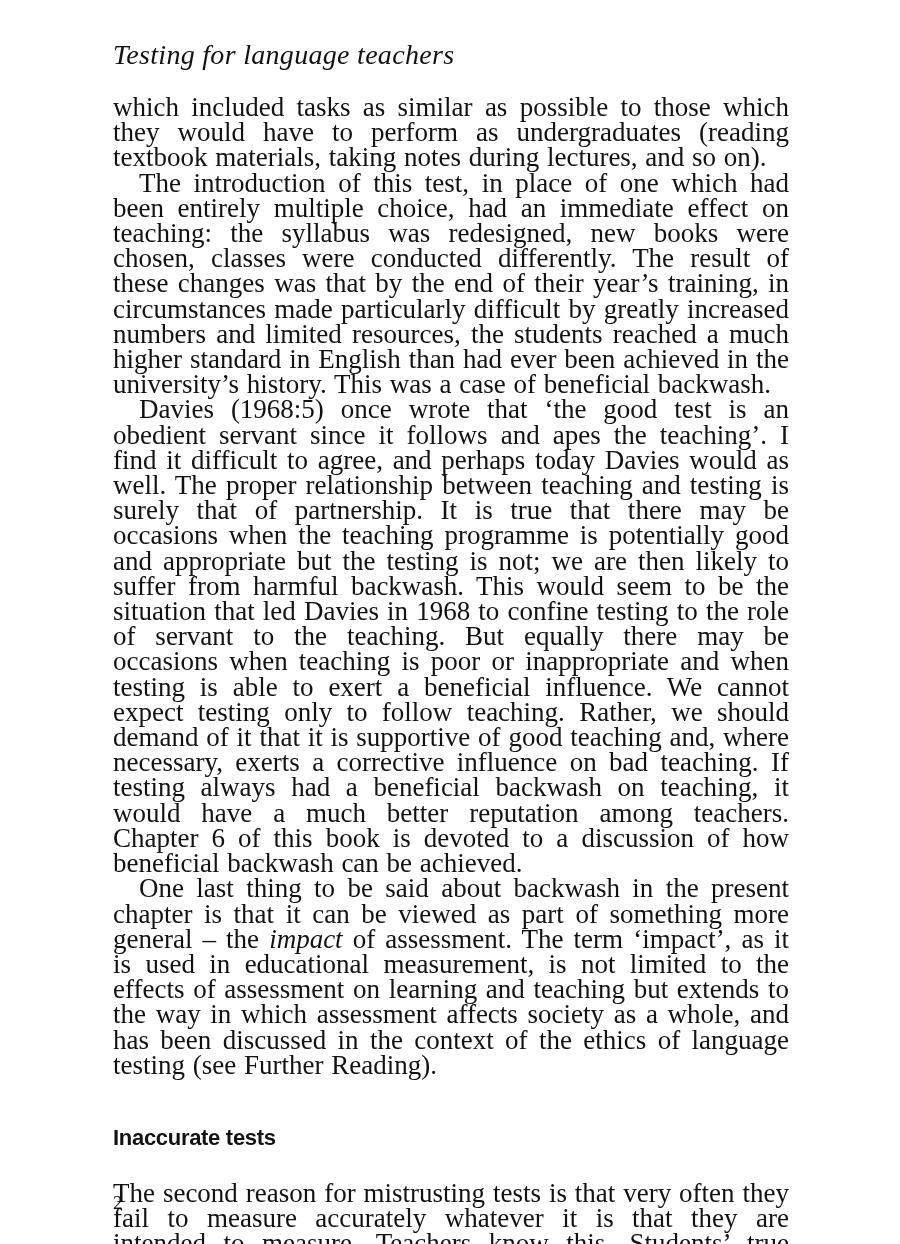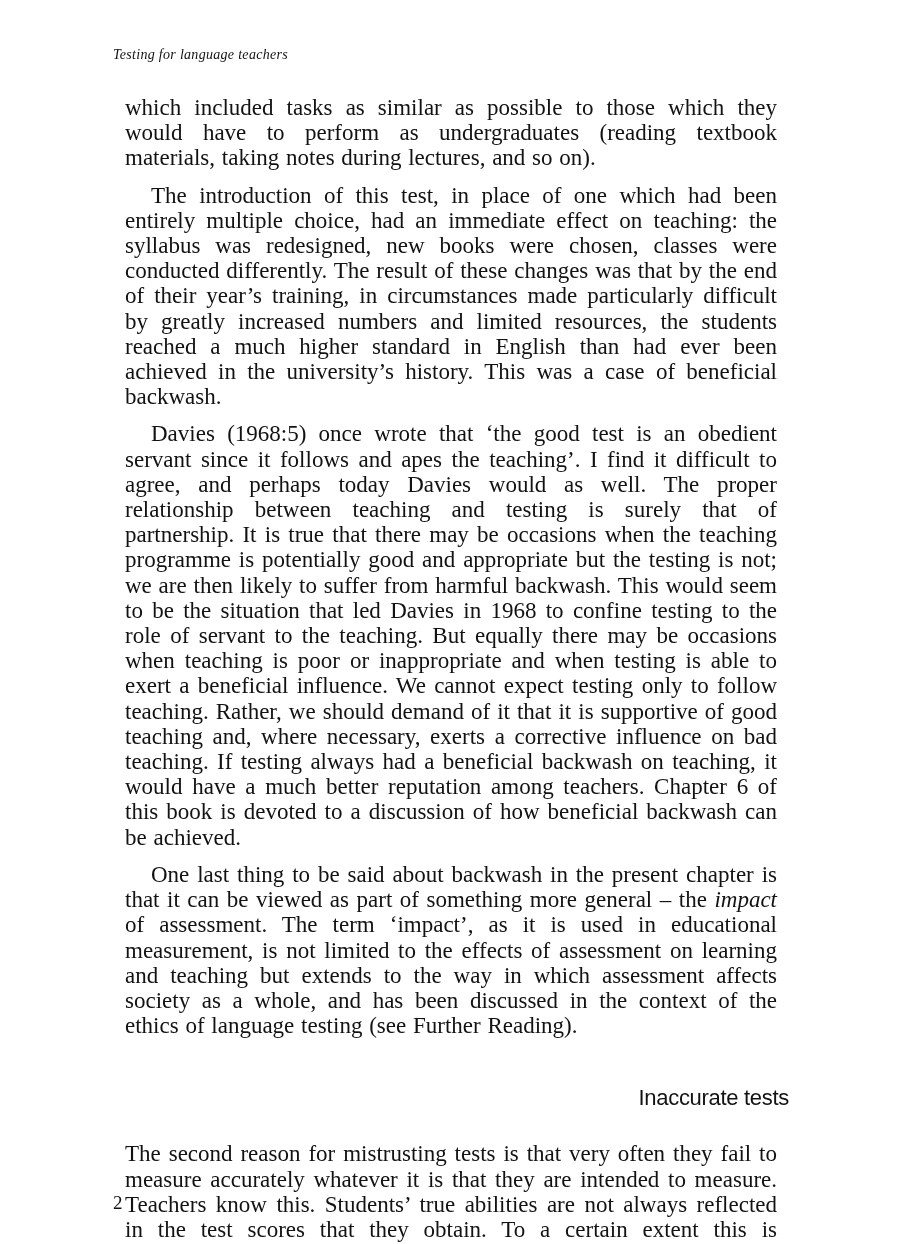--- a/index.html
+++ b/index.html
@@ -13,46 +13,45 @@
     height: 1244px;
     background: #ffffff;
     color: #121212;
     font-family: "Liberation Serif", serif;
     box-sizing: border-box;
     padding: 42px 111px 0 113px;
     overflow: hidden;
   }
   .running-header {
     font-style: italic;
-    font-size: 14px;
+    font-size: 28px;
     line-height: 26px;
     letter-spacing: 0.3px;
     margin: 0 0 27px 0;
   }
   .body-text p.paragraph {
-    margin: 12px;
-    font-size: 23px;
+    margin: 0;
+    font-size: 27px;
     line-height: 25.2px;
     text-align: justify;
     text-justify: inter-word;
     word-spacing: 1px;
   }
   .body-text p.paragraph.indent {
     text-indent: 26px;
   }
   .body-text p.paragraph em {
   }
   .section-heading {
     font-family: "Liberation Sans", sans-serif;
-    font-weight: 400;
+    font-weight: 700;
     font-size: 22px;
     letter-spacing: -0.3px;
     margin: 47px 0 30px 0;
     line-height: 26px;
-    text-align: right;
   }
   .page-number {
     position: absolute;
     left: 113px;
     top: 1192px;
     font-size: 19px;
     line-height: 22px;
   }
 </style>
 </head>

